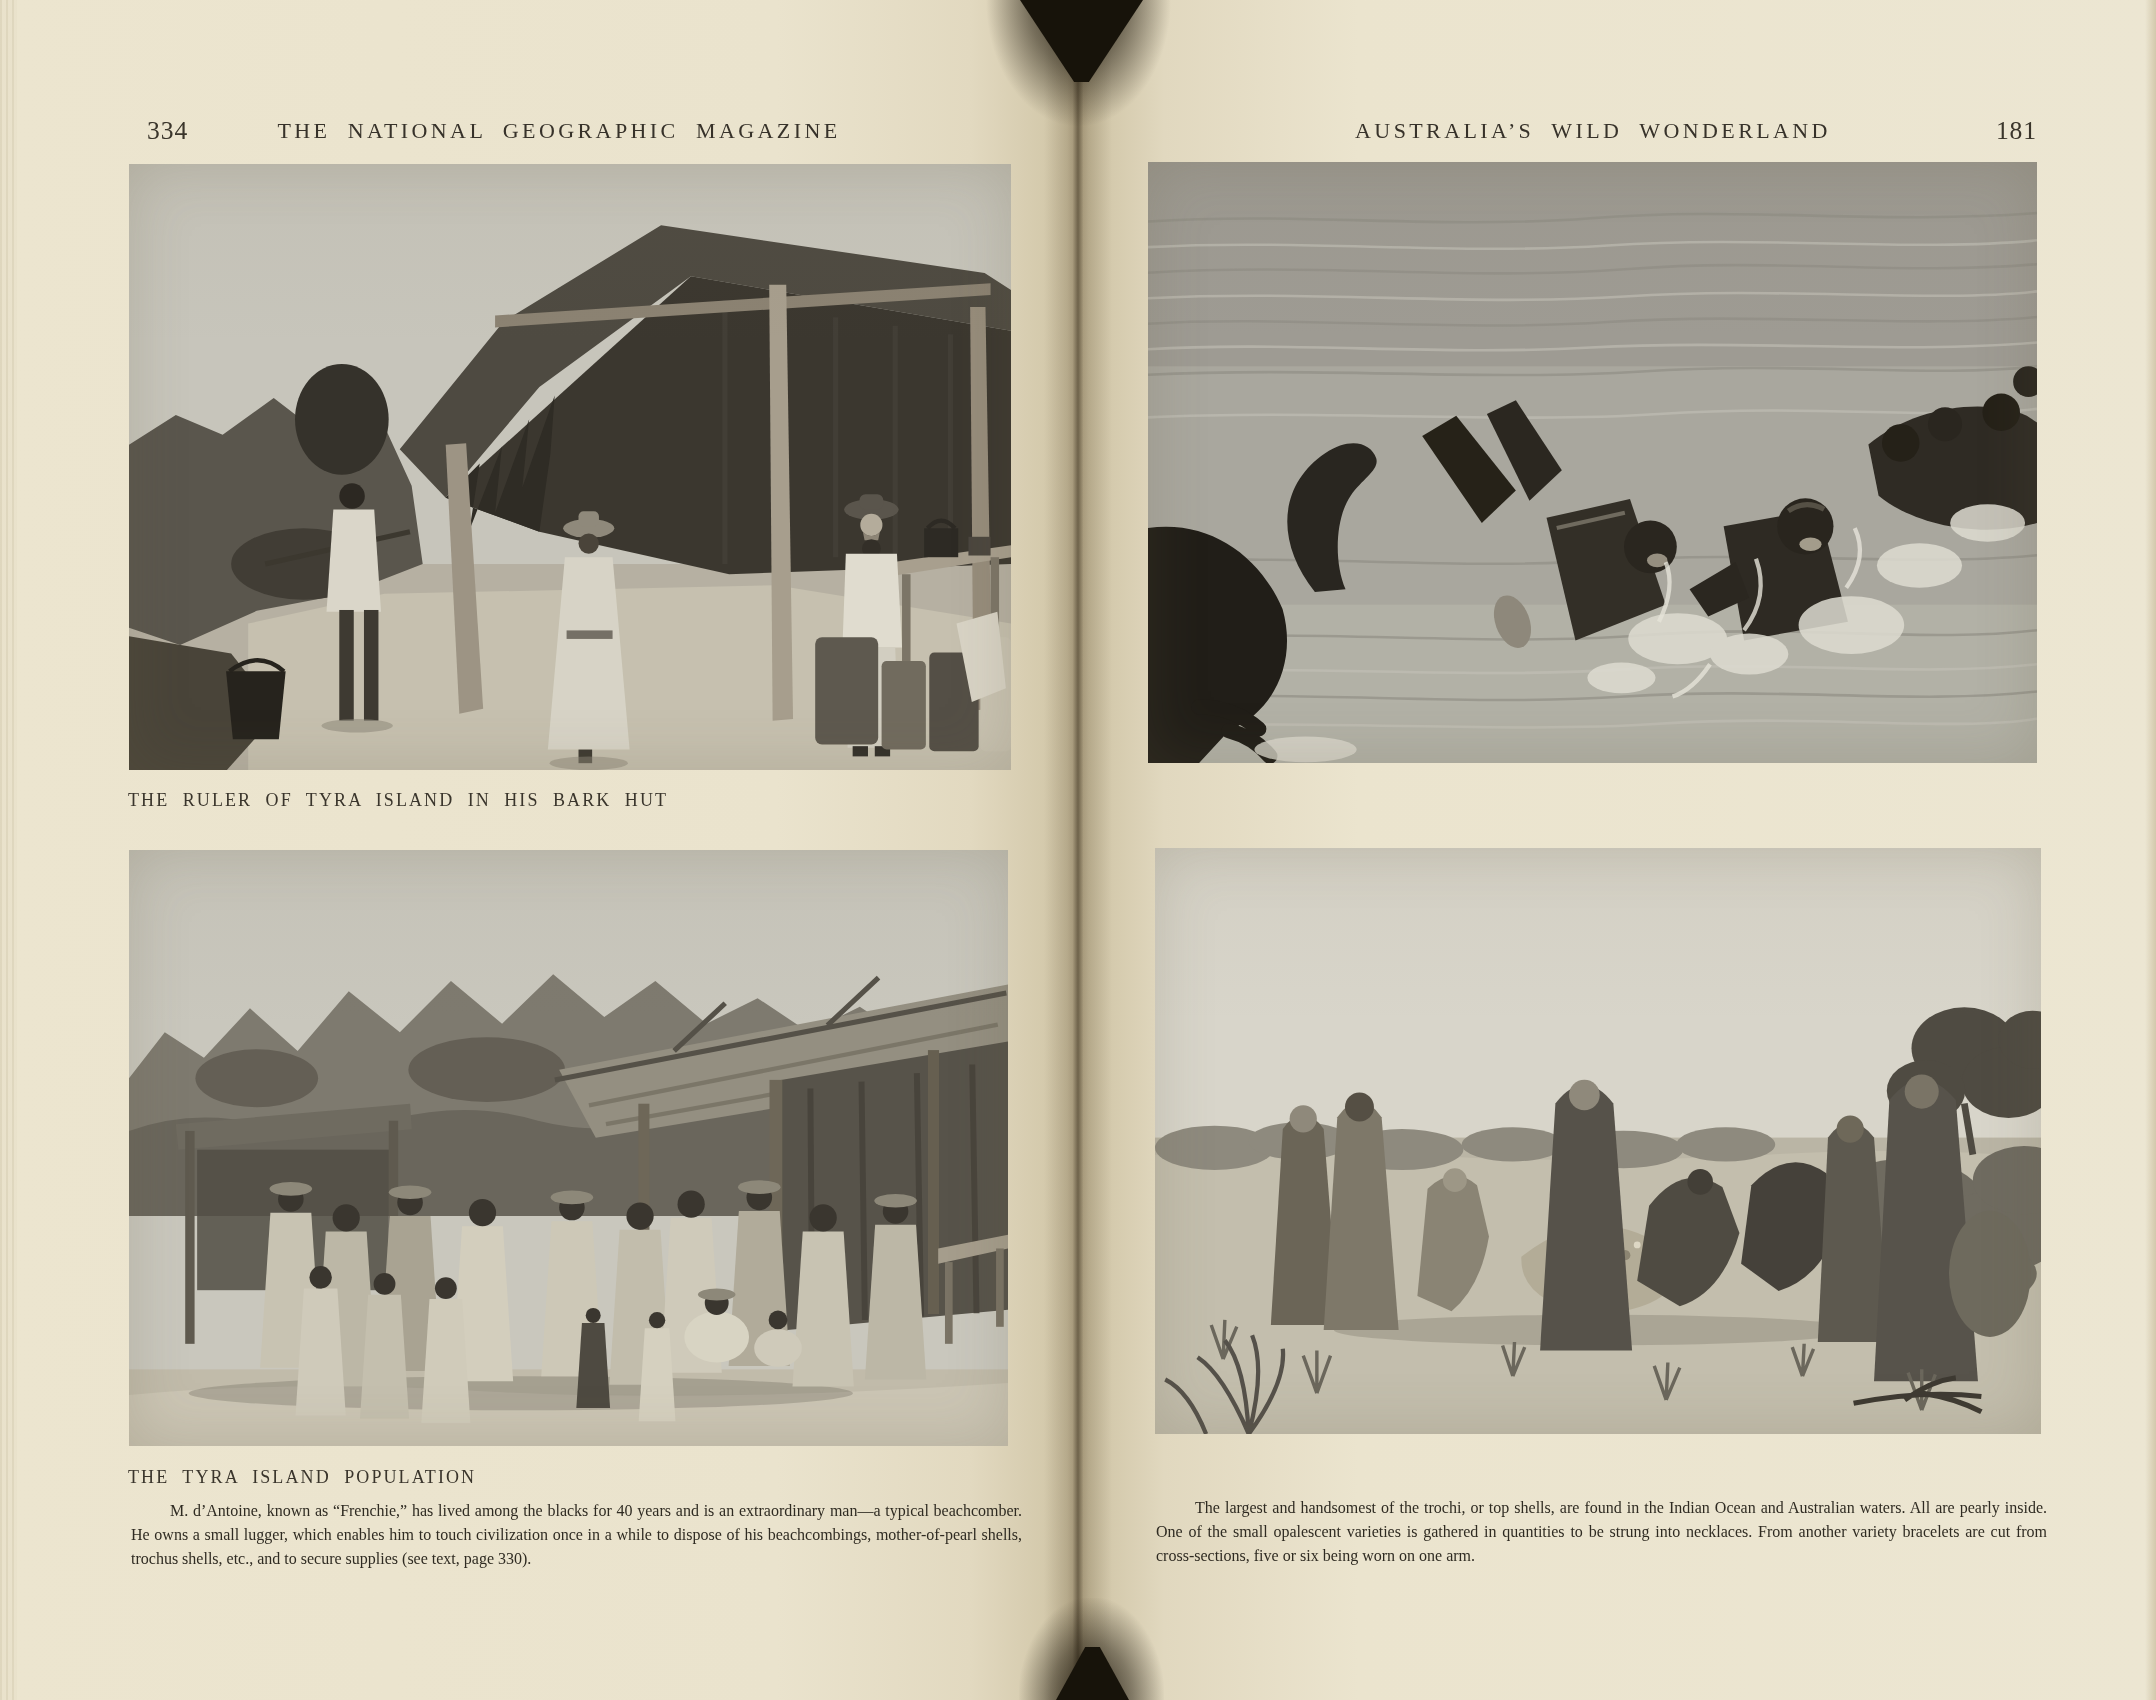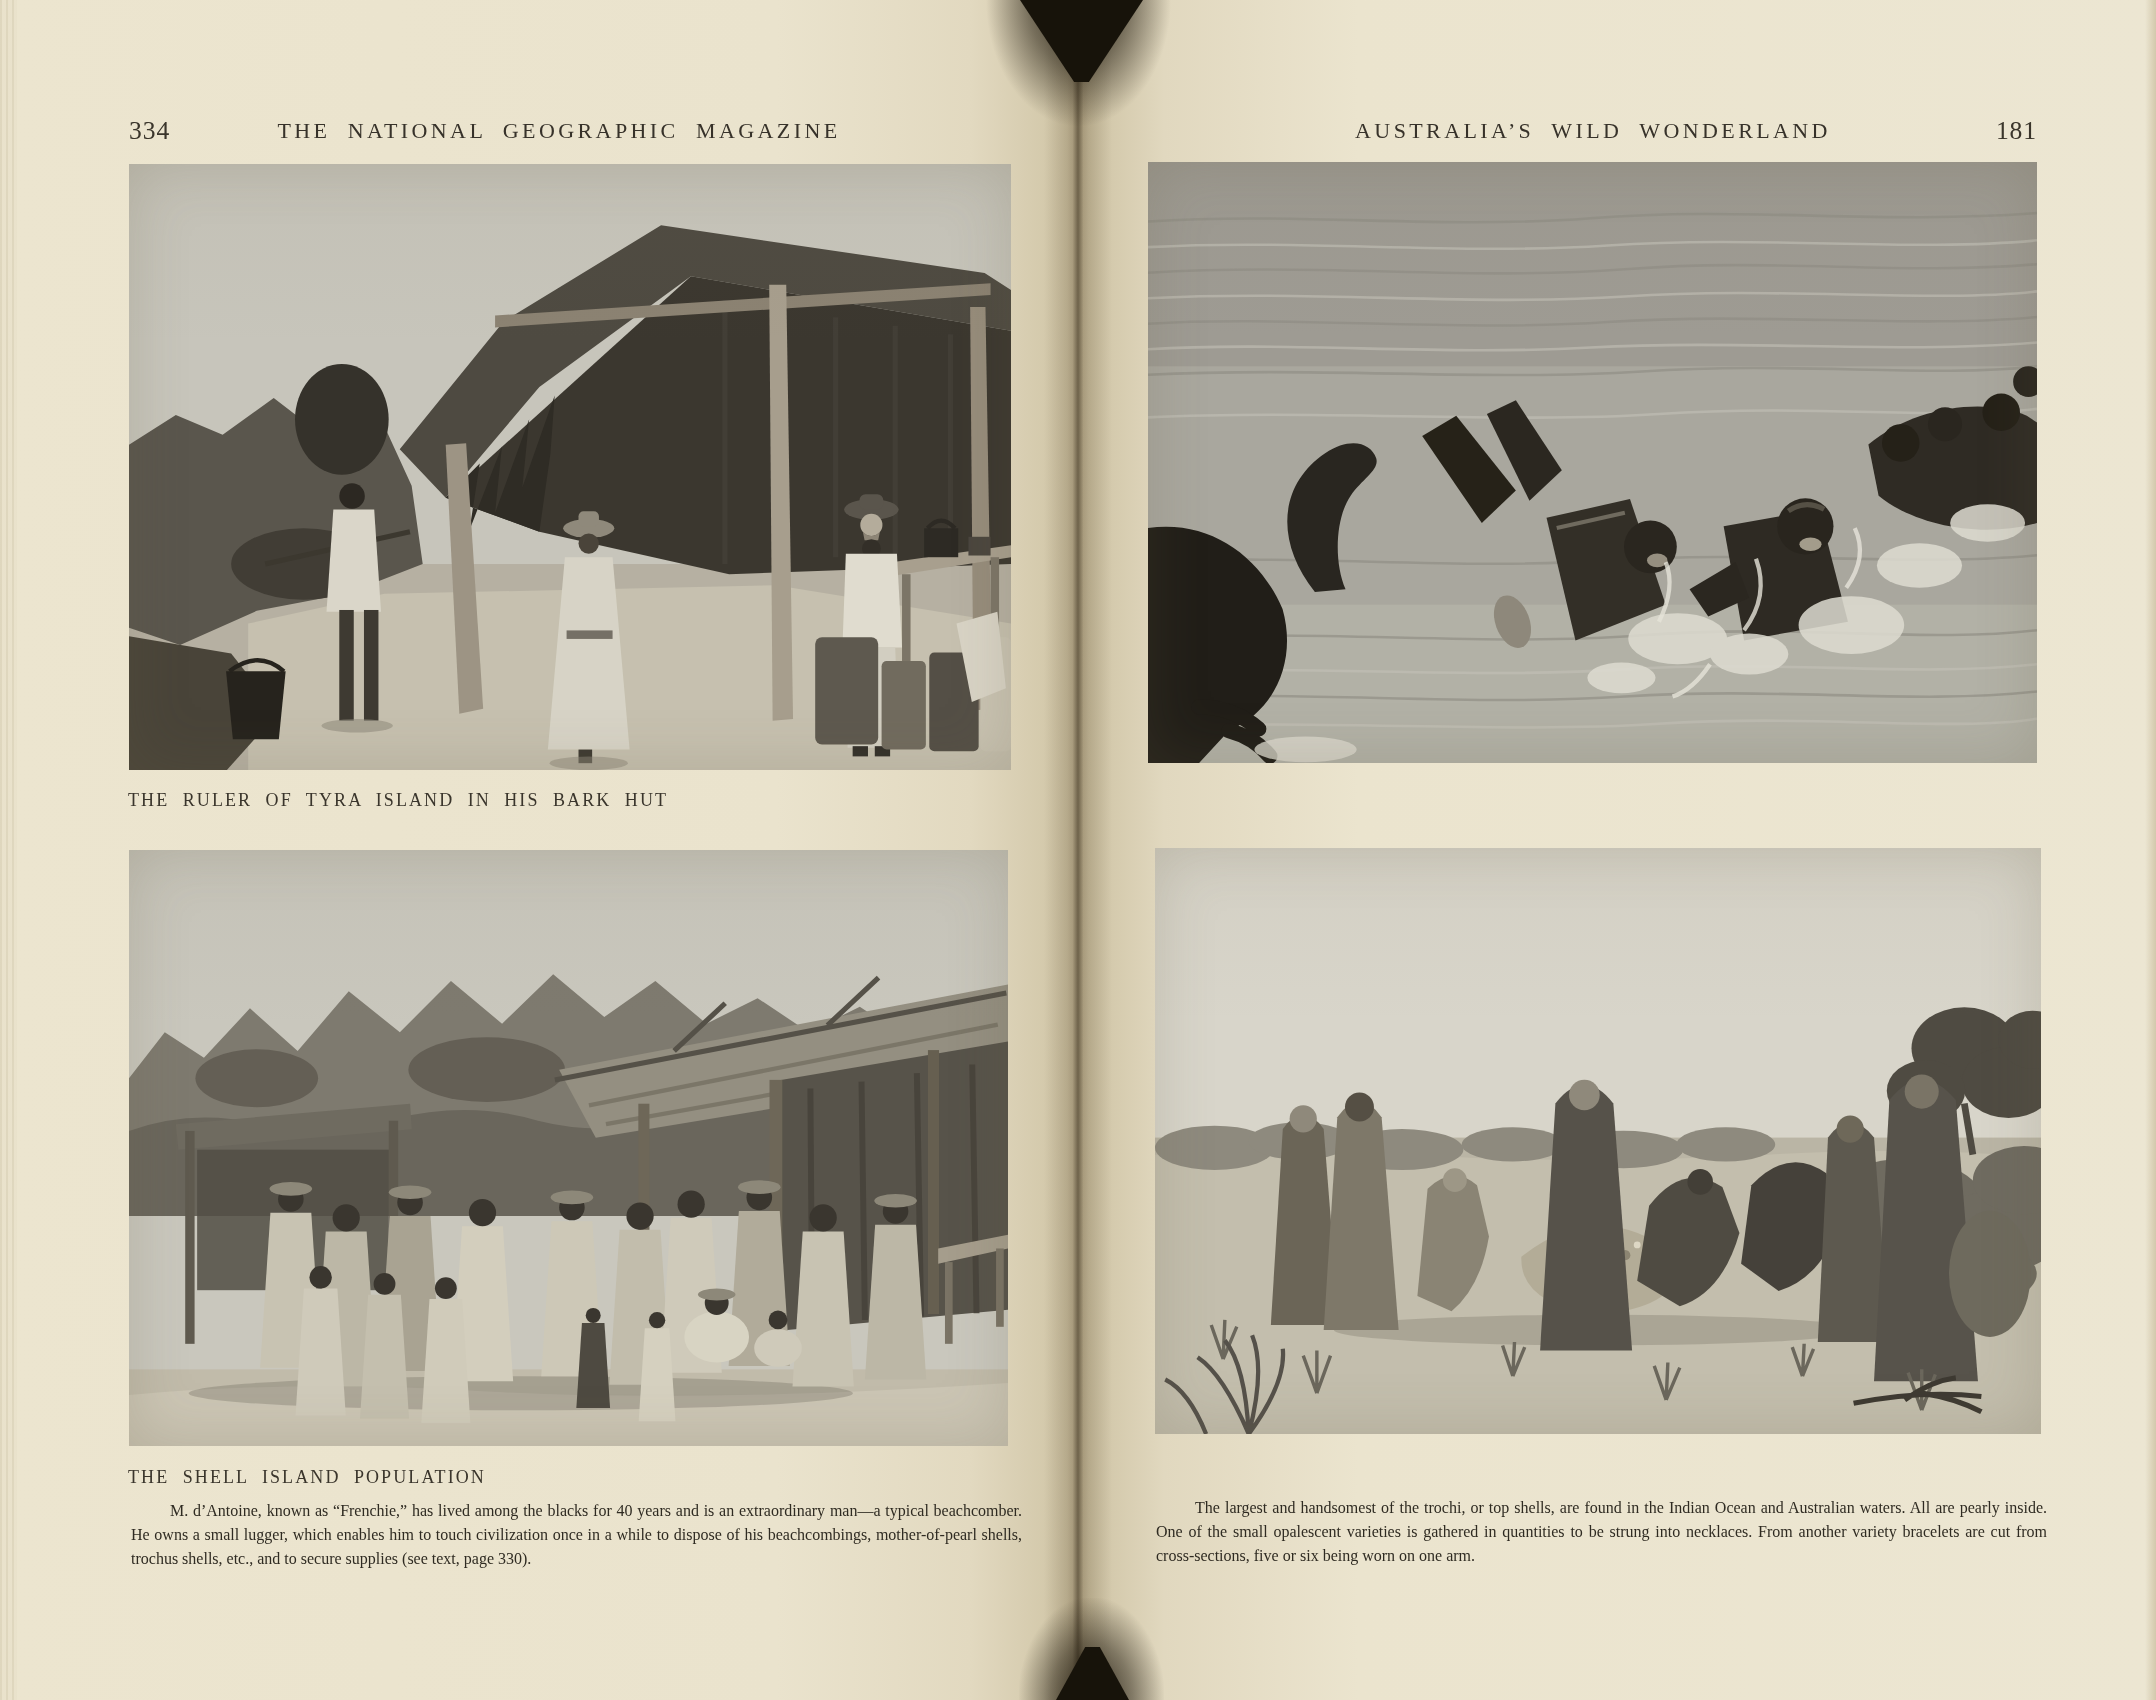--- a/index.html
+++ b/index.html
@@ -21,21 +21,21 @@
   .gutter-top-glow{position:absolute;left:985px;top:0;width:187px;height:128px;
     background:radial-gradient(ellipse at 50% 0%,rgba(24,18,8,.95) 0%,rgba(24,18,8,.5) 38%,rgba(24,18,8,0) 70%);}
   .gutter-top-notch{position:absolute;left:1020px;top:0;width:123px;height:82px;background:#17130a;
     clip-path:polygon(0 0,100% 0,56% 100%,44% 100%);}
   .gutter-bottom-glow{position:absolute;left:1019px;bottom:0;width:145px;height:102px;
     background:radial-gradient(ellipse at 50% 100%,rgba(24,18,8,.9) 0%,rgba(24,18,8,.45) 40%,rgba(24,18,8,0) 72%);}
   .gutter-bottom-notch{position:absolute;left:1056px;bottom:0;width:73px;height:53px;background:#17130a;
     clip-path:polygon(40% 0,60% 0,100% 100%,0 100%);}
 
   .pagenum{position:absolute;top:116px;font-size:25.6px;letter-spacing:0.9px;color:#3a352b;}
-  .pagenum-left{left:129px;}
+  .pagenum-left{left:147px;}
   .pagenum-right{right:119px;}
   .running-head{position:absolute;top:118px;width:886px;text-align:center;
     font-size:22px;letter-spacing:3.4px;word-spacing:8.5px;color:#37322a;}
   .running-head-left{left:116px;}
   .running-head-right{left:72px;}
 
   .photo{position:absolute;background:#b9b6ad;overflow:hidden;}
   .photo svg{display:block;width:100%;height:100%;}
   .photo::after{content:"";position:absolute;inset:0;
     box-shadow:inset 0 0 60px rgba(105,95,70,.22);
@@ -194,21 +194,21 @@
         <use href="#fg" transform="translate(372,505) scale(.8)" style="color:#d0cbba"></use>
         <use href="#fg" transform="translate(545,540) scale(.55)" style="color:#4e4a41"></use>
         <use href="#fg" transform="translate(620,545) scale(.6)" style="color:#d5d0bf"></use>
         <ellipse cx="690" cy="572" rx="38" ry="30" fill="#d8d4c3"></ellipse>
         <circle cx="690" cy="532" r="14" fill="#3a362f"></circle>
         <ellipse cx="690" cy="522" rx="22" ry="7" fill="#8d8879"></ellipse>
         <ellipse cx="762" cy="585" rx="28" ry="22" fill="#cfcaba"></ellipse>
         <circle cx="762" cy="552" r="11" fill="#3a362f"></circle>
       </svg>
     </div>
-    <div class="caption cap2">THE SHELL ISLAND POPULATION</div>
+    <div class="caption cap2">THE TYRA ISLAND POPULATION</div>
 
     <p class="bodytext body-left">M. d’Antoine, known as “Frenchie,” has lived among the blacks for 40 years and is an extraordinary man—a typical beachcomber.  He owns a small lugger, which enables him to touch civilization once in a while to dispose of his beachcombings, mother-of-pearl shells, trochus shells, etc., and to secure supplies (see text, page 330).</p>
   </section>
 
   <section class="page page-right">
     <div class="running-head running-head-right">AUSTRALIA’S WILD WONDERLAND</div>
     <div class="pagenum pagenum-right">181</div>
 
     <div class="photo photo3">
       <svg viewBox="0 0 1044 706" preserveAspectRatio="none">

